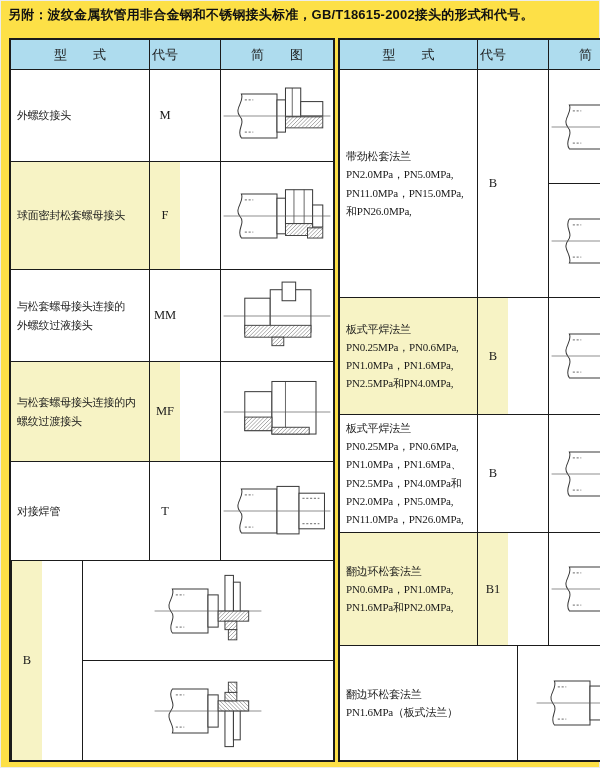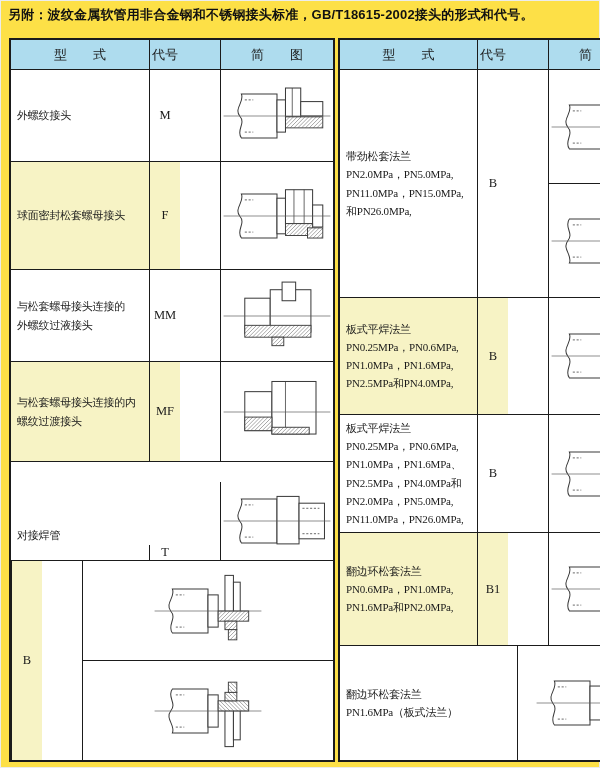--- a/index.html
+++ b/index.html
@@ -250,21 +250,21 @@
                   <line x1="93" y1="72" x2="109" y2="56" stroke="#6a6a6a" stroke-width="0.7"></line>
                   <line x1="97.5" y1="72" x2="113.5" y2="56" stroke="#6a6a6a" stroke-width="0.7"></line>
                   <line x1="102" y1="72" x2="118" y2="56" stroke="#6a6a6a" stroke-width="0.7"></line>
                   <line x1="106.5" y1="72" x2="122.5" y2="56" stroke="#6a6a6a" stroke-width="0.7"></line>
                 </g>
                 <rect x="60" y="64" width="44" height="8" fill="none" stroke="#3a3a3a" stroke-width="1.1"></rect>
                 <line x1="3" y1="46" x2="129" y2="46" stroke="#5a5a5a" stroke-width="0.8"></line>
               </svg>
             </div>
           </div>
-          <div class="row" style="height: 99px; align-items: flex-end;">
+          <div class="row" style="height: 99px;">
             <div class="c c-type">对接焊管</div>
             <div class="c c-code">T</div>
             <div class="c c-diag">
               <svg class="diag-svg" viewBox="0 0 132 92" width="112" height="78">
                 <path d="M24,20 L66,20 L66,72 L24,72 C17,63 30,55 22,46 C15,37 28,29 24,20 Z" fill="#fff" stroke="#3a3a3a" stroke-width="1.2"></path>
                 <line x1="28" y1="27" x2="38" y2="27" stroke="#3a3a3a" stroke-width="0.9" stroke-dasharray="2.5 2"></line>
                 <line x1="28" y1="65" x2="38" y2="65" stroke="#3a3a3a" stroke-width="0.9" stroke-dasharray="2.5 2"></line>
                 <rect x="66" y="17" width="26" height="56" fill="#fff" stroke="#3a3a3a" stroke-width="1.2"></rect>
                 <rect x="92" y="25" width="30" height="42" fill="#fff" stroke="#3a3a3a" stroke-width="1.2"></rect>
                 <line x1="96" y1="31" x2="116" y2="31" stroke="#3a3a3a" stroke-width="0.9" stroke-dasharray="2.5 2"></line>

